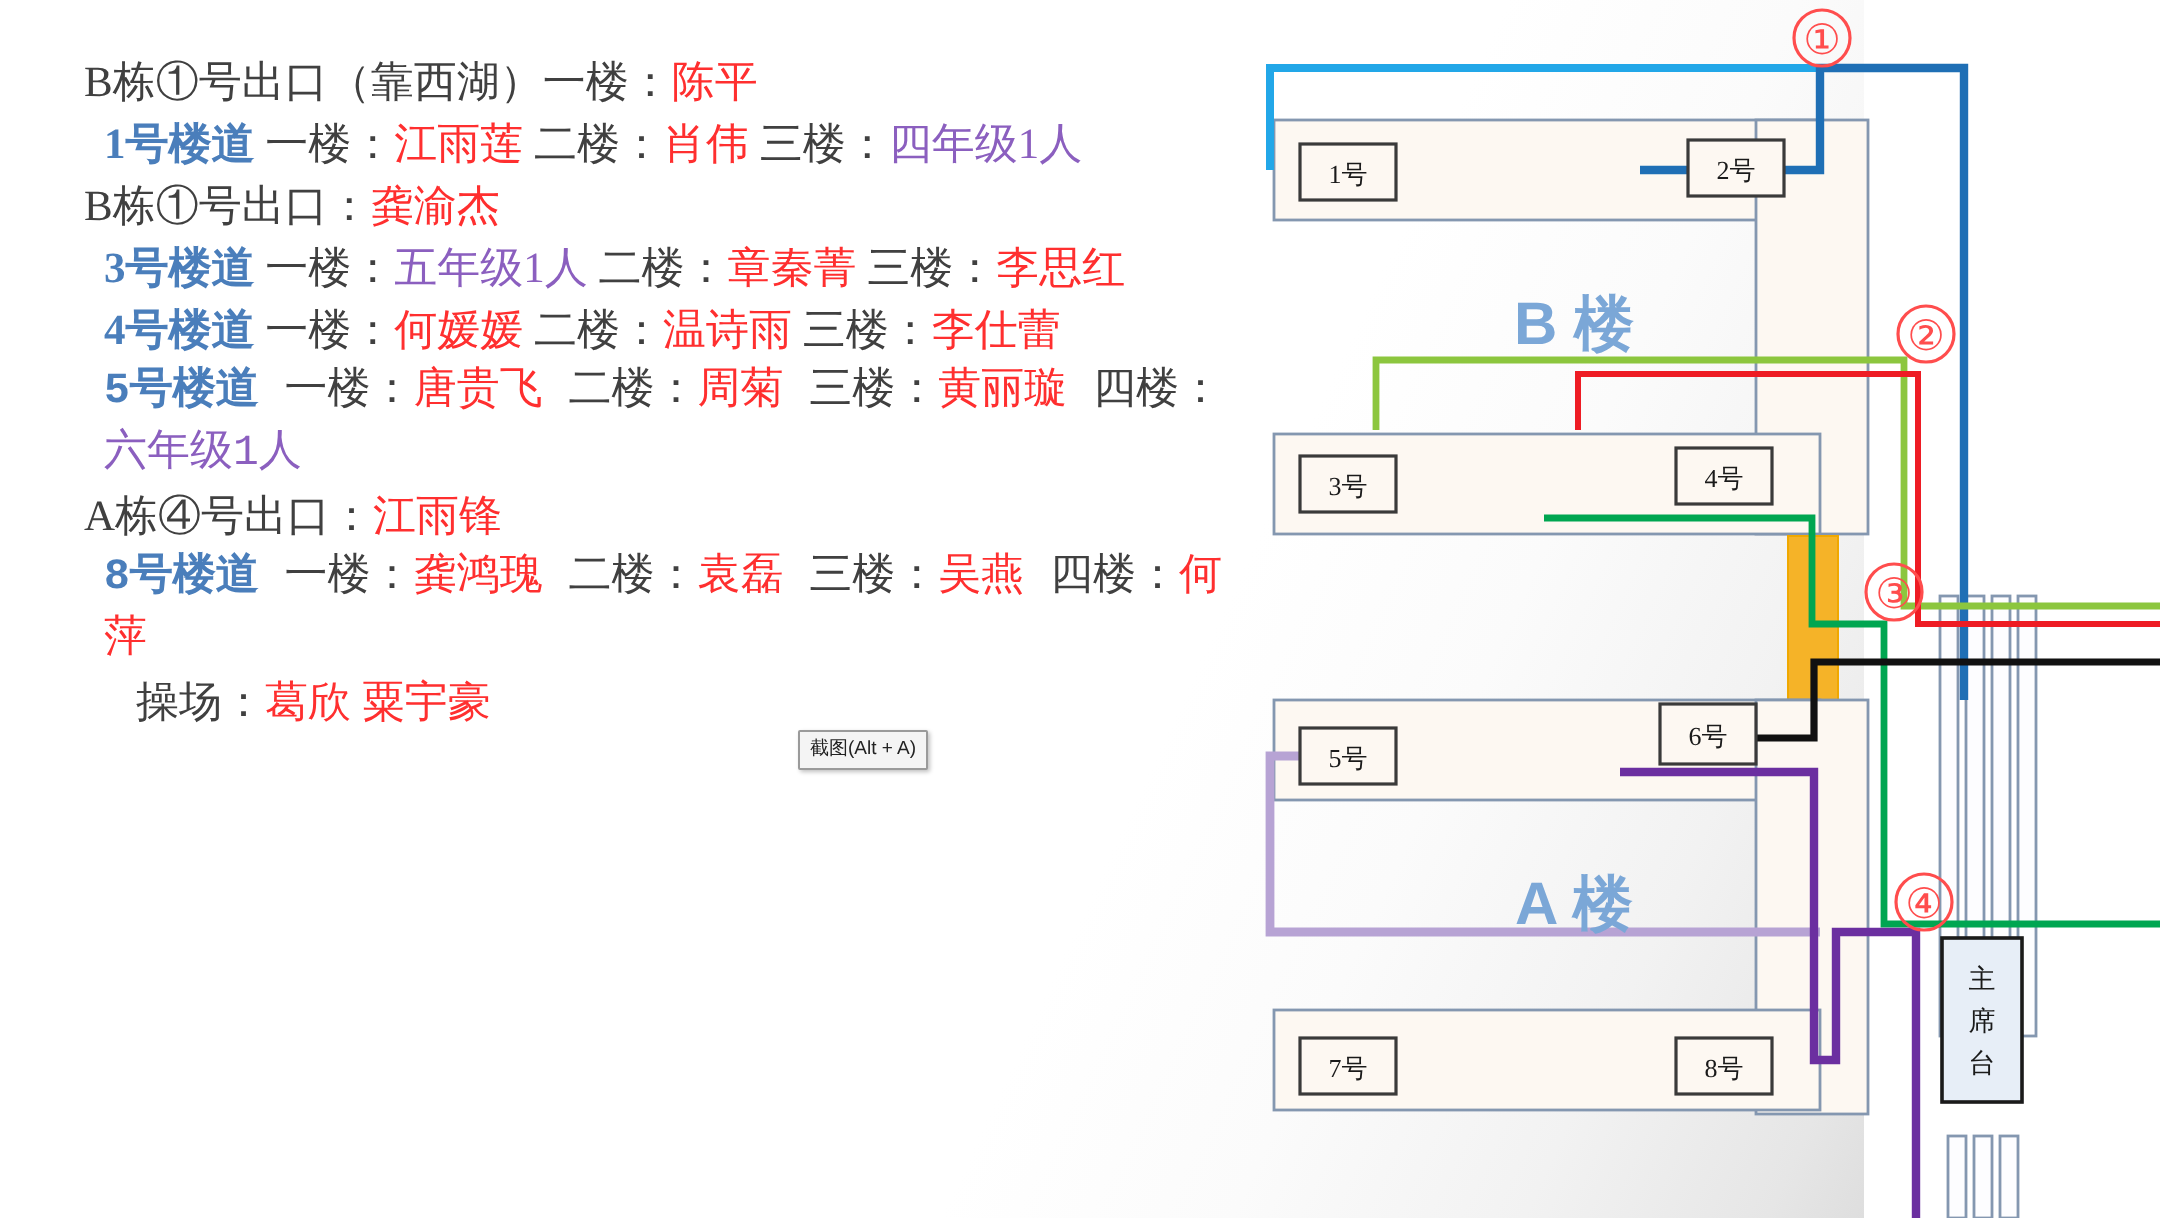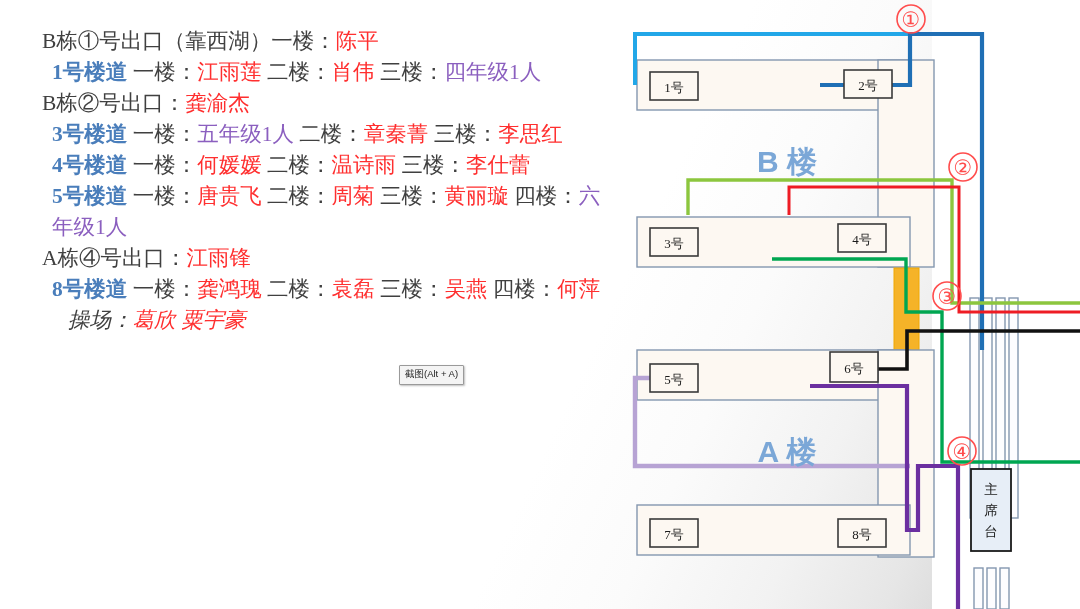--- a/index.html
+++ b/index.html
@@ -15,24 +15,24 @@
 
   
   #text-panel{
     position:absolute;left:0;top:0;width:622px;height:609px;
     padding:26px 8px 0 8px;box-sizing:border-box;
   }
   .line{
     font-size:21.5px;line-height:31px;color:#3b3b3b;
     white-space:nowrap;font-weight:400;letter-spacing:0px;
   }
-  .line.wrap{white-space:normal;}
+  .line.wrap{white-space:normal;font-family:Liberation Mono, monospace;}
   .ind1{padding-left:34px;}
   .ind2{padding-left:44px;}
-  .ind3{padding-left:60px;font-style:italic;}
+  .ind3{padding-left:60px;}
   .blue{color:#4a7ebb;font-weight:bold;}
   .red{color:#ff2f2f;}
   .purple{color:#8b5fbf;margin-top:40px;}
   .dark{color:#404040;}
 
   
   #snip-tooltip{
     position:absolute;left:399px;top:365px;
     background:#f4f4f4;border:1px solid #9a9a9a;
     box-shadow:1px 1px 2px rgba(0,0,0,.25);
@@ -61,21 +61,21 @@
   .corridor{fill:#f5b328;stroke:#f0a800;stroke-width:1;}
 </style>
 </head>
 <body>
 
 <div id="root">
 
   <div id="text-panel">
       <div class="line ind1"><span class="dark">B栋①号出口（靠西湖）一楼：</span><span class="red">陈平</span></div>
       <div class="line ind2"><span class="blue">1</span><span class="blue">号楼道</span><span class="dark"> 一楼：</span><span class="red">江雨莲</span><span class="dark"> 二楼：</span><span class="red">肖伟</span><span class="dark"> 三楼：</span><span class="purple">四年级1人</span></div>
-      <div class="line ind1"><span class="dark">B栋②号出口：</span><span class="red">龚渝杰</span></div>
+      <div class="line ind1"><span class="dark">B栋①号出口：</span><span class="red">龚渝杰</span></div>
       <div class="line ind2"><span class="blue">3</span><span class="blue">号楼道</span><span class="dark"> 一楼：</span><span class="purple">五年级1人</span><span class="dark"> 二楼：</span><span class="red">章秦菁</span><span class="dark"> 三楼：</span><span class="red">李思红</span></div>
       <div class="line ind2"><span class="blue">4</span><span class="blue">号楼道</span><span class="dark"> 一楼：</span><span class="red">何媛媛</span><span class="dark">   二楼：</span><span class="red">温诗雨</span><span class="dark"> 三楼：</span><span class="red">李仕蕾</span></div>
       <div class="line ind2 wrap"><span class="blue">5</span><span class="blue">号楼道</span><span class="dark"> 一楼：</span><span class="red">唐贵飞</span><span class="dark"> 二楼：</span><span class="red">周菊</span><span class="dark"> 三楼：</span><span class="red">黄丽璇</span><span class="dark"> 四楼：</span><span class="purple">六年级1人</span></div>
       <div class="line ind1"><span class="dark">A栋④号出口：</span><span class="red">江雨锋</span></div>
       <div class="line ind2 wrap"><span class="blue">8</span><span class="blue">号楼道</span><span class="dark"> 一楼：</span><span class="red">龚鸿瑰</span><span class="dark"> 二楼：</span><span class="red">袁磊</span><span class="dark"> 三楼：</span><span class="red">吴燕</span><span class="dark"> 四楼：</span><span class="red">何萍</span></div>
       <div class="line ind3"><span class="dark">操场：</span><span class="red">葛欣  粟宇豪</span></div>
     </div>
 
   <div id="snip-tooltip">截图(Alt + A)</div>
 

